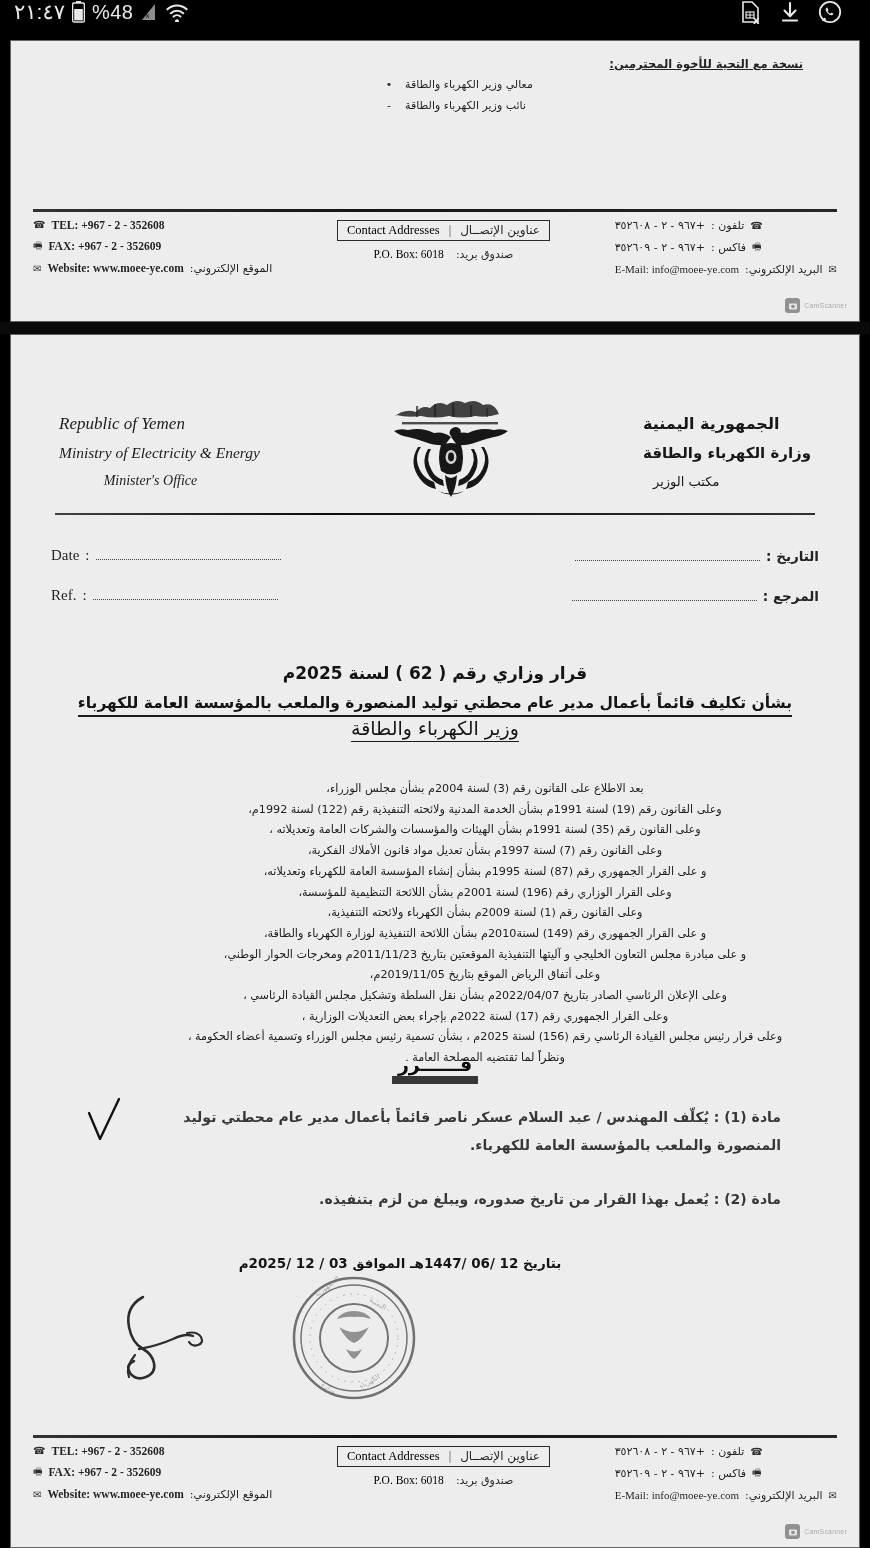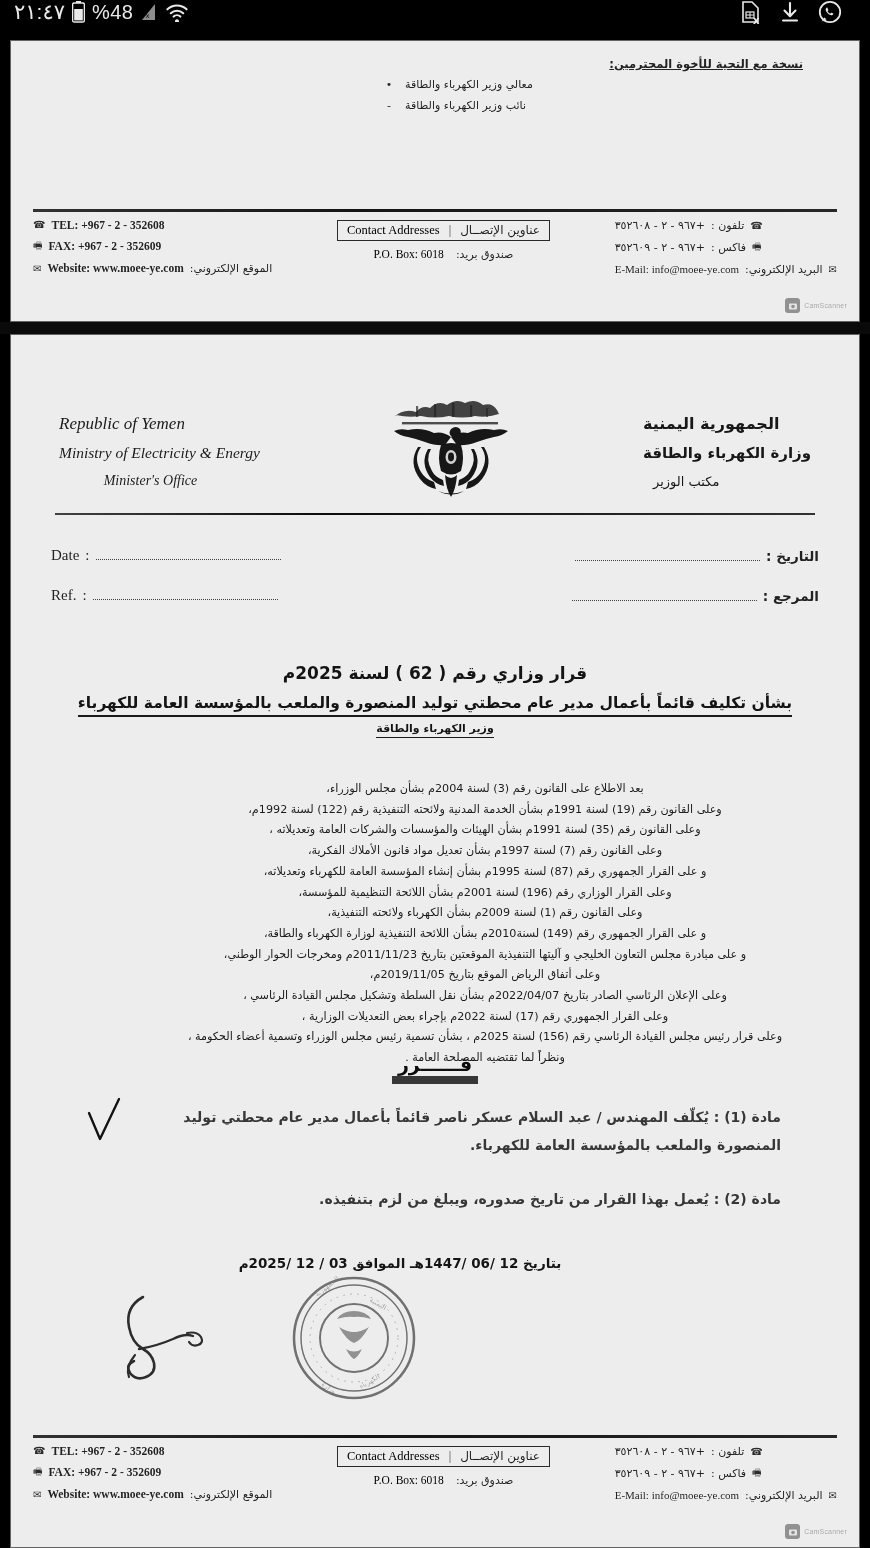--- a/index.html
+++ b/index.html
@@ -116,21 +116,21 @@
   .dr-en { display:flex; align-items:baseline; gap:6px; font-family:"Liberation Serif",serif; font-size:15px; color:#2a2a2a;}
   .dr-ar { display:flex; align-items:baseline; gap:6px; direction:rtl; font-family:"DejaVu Sans",sans-serif; font-size:13.5px; font-weight:bold; color:#2a2a2a;}
   .dots { border-bottom:1.5px dotted #4a4a4a; width:185px; height:10px; display:inline-block; }
 
   .decree-title {
     position:absolute; left:0; right:0; text-align:center;
     font-family:"DejaVu Sans", sans-serif; direction:rtl; color:#1c1c1c;
   }
   .dt-1 { font-size:17px; font-weight:bold; letter-spacing:.2px; }
   .dt-2 { font-size:15.5px; font-weight:bold; margin-top:11px; border-bottom:2px solid #222; display:inline-block; padding-bottom:3px;}
-  .dt-3 { font-size:11px; font-weight:bold; border-bottom:1.6px solid #222; display:inline-block; padding-bottom:2px;}
+  .dt-3 { font-size:19px; font-weight:normal; border-bottom:1.6px solid #222; display:inline-block; padding-bottom:2px;}
 
   .preamble {
     position:absolute; right:70px; left:170px;
     direction:rtl; text-align:center;
     font-family:"DejaVu Sans", sans-serif; color:#242424;
   }
   .pre-line { font-size:11.2px; line-height:1.0; margin-bottom:9.5px; white-space:nowrap; }
 
   .qarrara {
     position:absolute; left:0; right:0; text-align:center;

